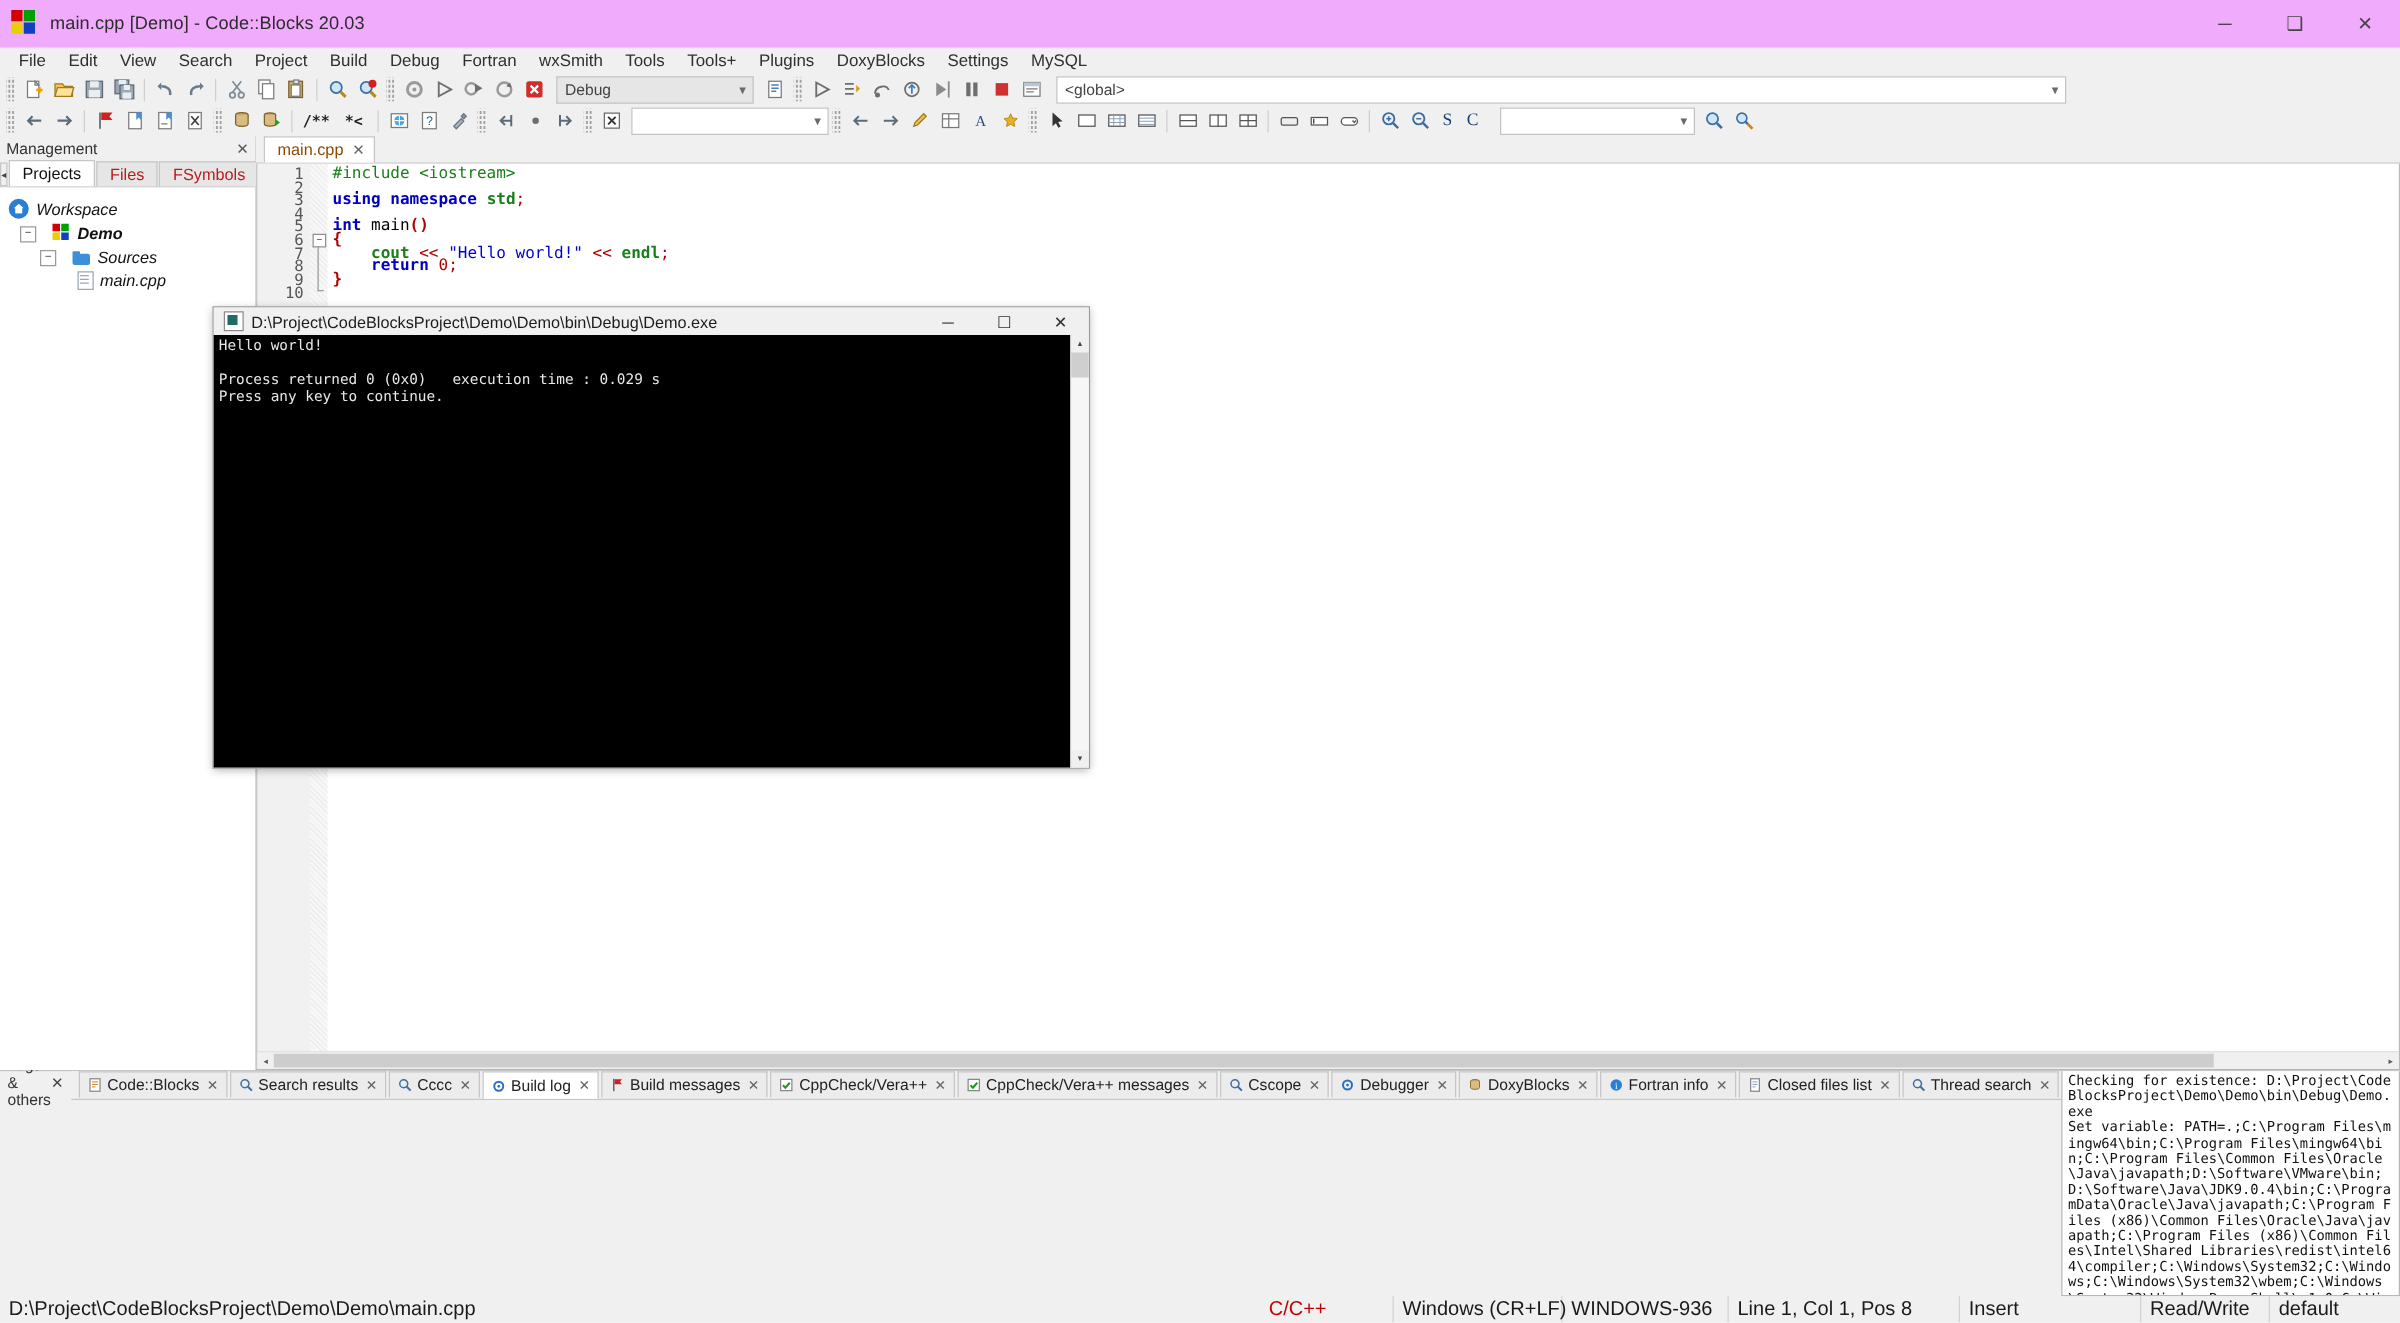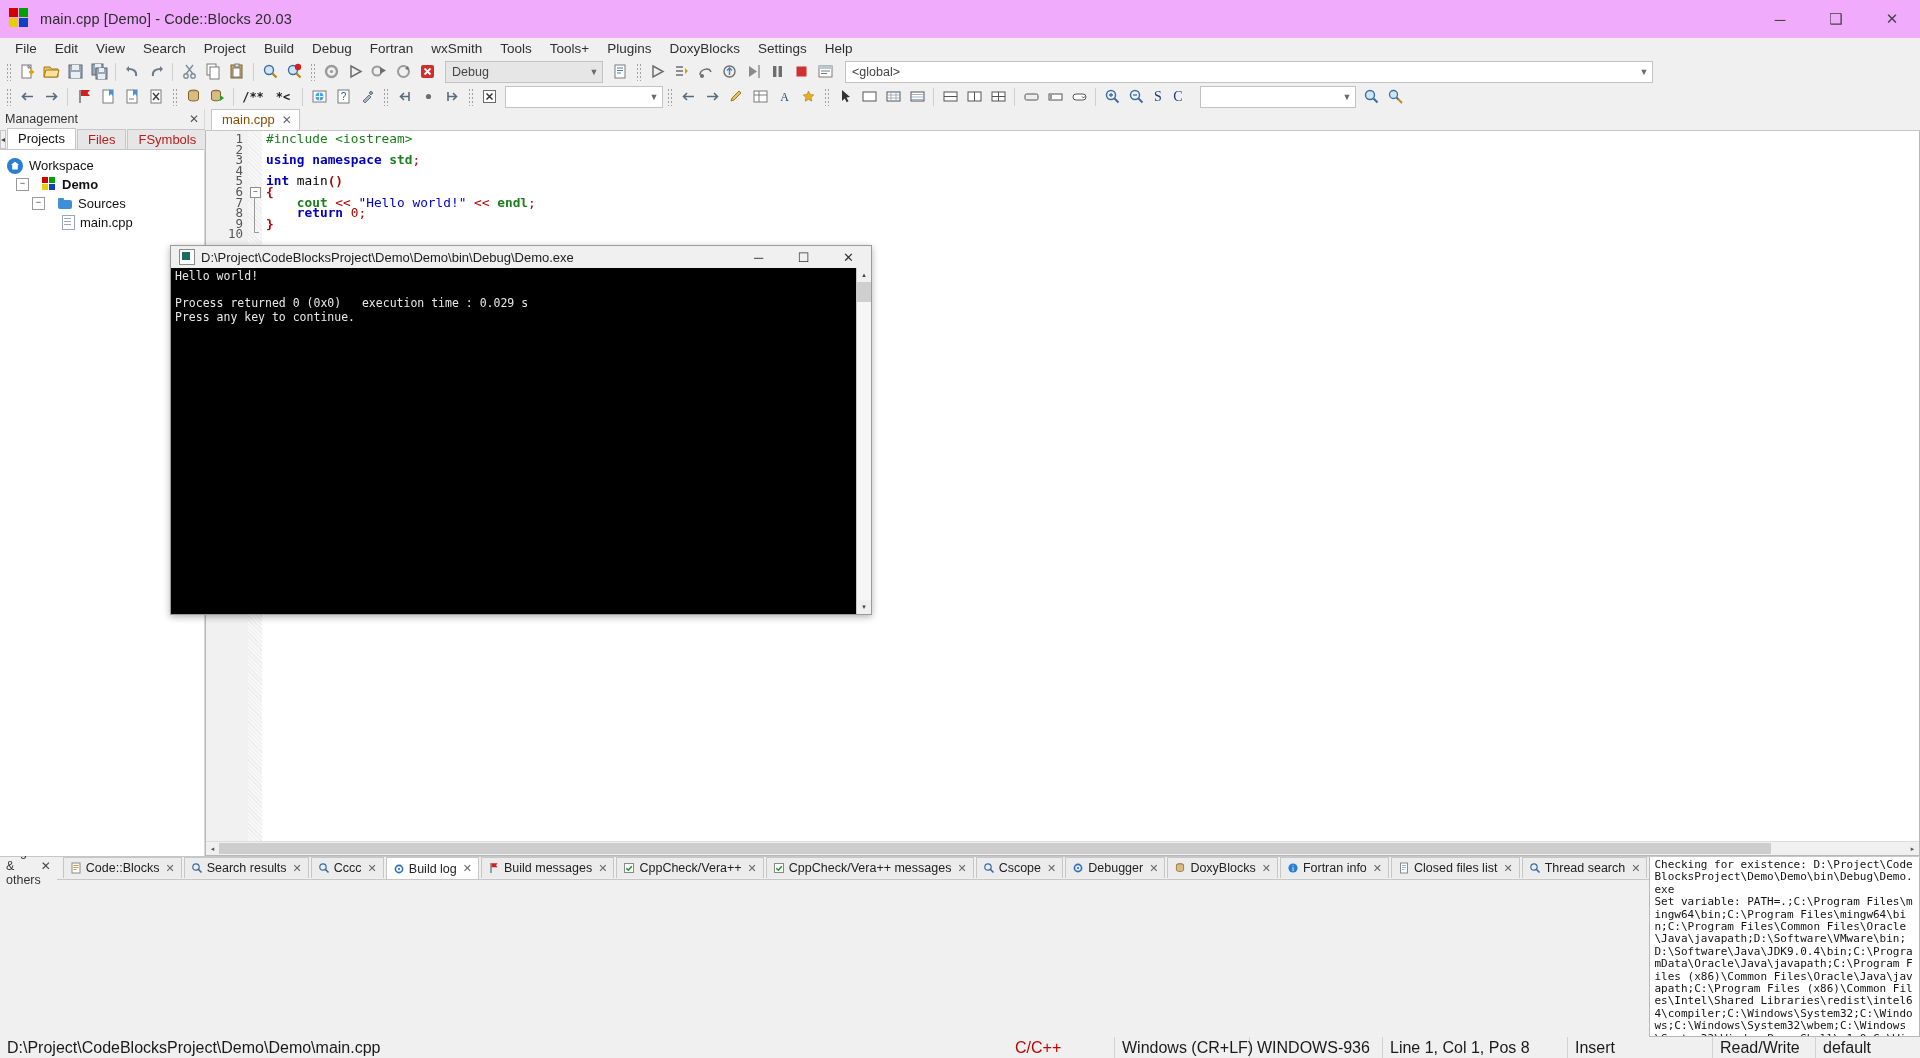--- a/index.html
+++ b/index.html
@@ -49,21 +49,21 @@
 
   
   .sidebar{width:204px;flex:0 0 auto;display:flex;flex-direction:column;background:#f0f0f0;border-right:1px solid #d8d8d8;}
   .mgmt-hdr{height:19px;display:flex;align-items:center;font-size:12.5px;color:#333;padding-left:5px;background:#f0f0f0;}
   .mgmt-hdr .x{margin-left:auto;margin-right:5px;color:#555;font-size:12px;}
   .tabstrip{height:21px;display:flex;align-items:flex-end;background:#f0f0f0;border-bottom:1px solid #c6c6c6;}
   .tabarrow{width:14px;height:17px;display:flex;align-items:center;justify-content:center;font-size:8px;color:#444;border:1px solid #c6c6c6;background:#f0f0f0;margin-right:1px;}
   .ptab{height:19px;line-height:19px;padding:0 10px;font-size:13px;color:#b91c1c;background:#e6e6e6;border:1px solid #c6c6c6;border-bottom:none;margin-right:1px;}
   .ptab.active{background:#ffffff;color:#111;height:20px;line-height:20px;font-weight:400;}
   .tree{flex:1 1 auto;background:#fff;padding-top:6px;font-size:13px;overflow:hidden;position:relative;}
-  .tnode{display:flex;align-items:center;height:19px;white-space:nowrap;}
+  .tnode{display:flex;align-items:flex-end;height:19px;white-space:nowrap;font-style:italic;}
   .texp{width:11px;height:11px;border:1px solid #9a9a9a;background:#fff;font-size:9px;line-height:9px;
         text-align:center;color:#333;flex:0 0 auto;margin-right:3px;}
   .tdots{width:10px;flex:0 0 auto;}
   .tlabel{font-size:13px;color:#111;}
   .tlabel.bold{font-weight:bold;}
   .ws-icon{width:16px;height:16px;border-radius:50%;background:#2a7fd4;position:relative;}
   .ws-icon:after{content:"";position:absolute;left:4px;top:4px;width:8px;height:8px;background:#fff;
      clip-path:polygon(50% 0,100% 45%,85% 45%,85% 100%,15% 100%,15% 45%,0 45%);}
   .demo-icon{width:15px;height:15px;position:relative;}
   .demo-icon i{position:absolute;width:6px;height:6px;display:block;}
@@ -176,21 +176,21 @@
     <div class="menuitem">Project</div>
     <div class="menuitem">Build</div>
     <div class="menuitem">Debug</div>
     <div class="menuitem">Fortran</div>
     <div class="menuitem">wxSmith</div>
     <div class="menuitem">Tools</div>
     <div class="menuitem">Tools+</div>
     <div class="menuitem">Plugins</div>
     <div class="menuitem">DoxyBlocks</div>
     <div class="menuitem">Settings</div>
-    <div class="menuitem">Help</div>
+    <div class="menuitem">MySQL</div>
   </div>
 
   <div class="toolbars">
 
     <div class="tbrow">
       <div class="grip"></div>
 
       <div class="tbtn">
         <svg class="ic" viewBox="0 0 17 17">
             <rect x="3" y="2" width="9" height="13" fill="#fff" stroke="#7a7a7a"></rect>

